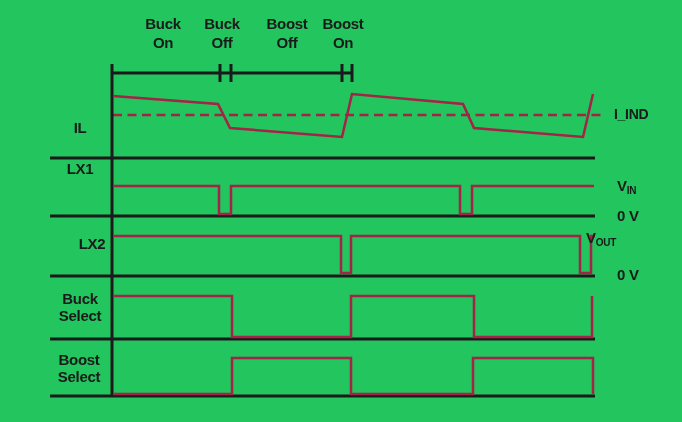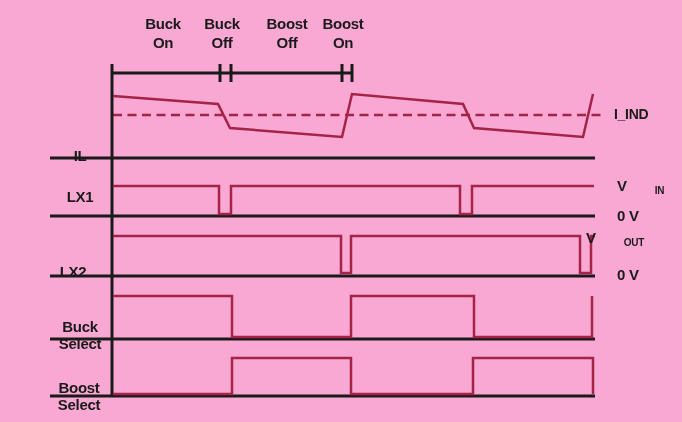--- a/index.html
+++ b/index.html
@@ -1,46 +1,46 @@
 <!DOCTYPE html>
 <html><head>
 <meta charset="utf-8">
 <style>
   html,body{margin:0;padding:0;background:#ffffff;}
   .canvas{
     position:relative;
     width:682px;height:422px;
-    background:#f9a8d4;
+    background:#22c55e;
     font-family:"Liberation Sans", sans-serif;
     color:#1a1a1a;
     overflow:hidden;
   }
   svg{position:absolute;left:0;top:0;}
   .phase-label{
     position:absolute;top:14px;
     transform:translateX(-50%);
     display:flex;flex-direction:column;align-items:center;
     font-weight:700;font-size:15px;line-height:19px;
     letter-spacing:-0.3px;white-space:nowrap;
   }
   .sig-label{
     position:absolute;
     transform:translate(-50%,-50%);
     display:flex;flex-direction:column;align-items:center;
     font-weight:700;font-size:15px;line-height:17px;
-    letter-spacing:-0.3px;white-space:nowrap;text-align:center;margin-top:28px;
+    letter-spacing:-0.3px;white-space:nowrap;text-align:center;
   }
   .right-label{
     position:absolute;
     transform:translateY(-50%);
     font-weight:700;font-size:15px;
     letter-spacing:-0.3px;white-space:nowrap;padding-left:6px;
   }
   .right-label .sub{
-    font-size:10px;position:relative;top:3px;letter-spacing:-0.2px;margin-left:28px;
+    font-size:10px;position:relative;top:3px;letter-spacing:-0.2px;
   }
   .iind-label{font-size:14px;}
 </style>
 </head>
 <body>
 
 <div class="canvas">
 
   <svg id="wave-svg" width="682" height="422" viewBox="0 0 682 422">
       <line x1="113" y1="115" x2="604" y2="115" stroke="#A52346" stroke-width="2.5" stroke-dasharray="9 5.5"></line>
@@ -78,21 +78,21 @@
     <span>Boost</span>
     <span>On</span>
   </div>
 
   <div class="sig-label" style="left:80px;top:127px">
     <span>IL</span>
   </div>
   <div class="sig-label" style="left:80px;top:168px">
     <span>LX1</span>
   </div>
-  <div class="sig-label" style="left:73px;top:243px">
+  <div class="sig-label" style="left:92px;top:243px">
     <span>LX2</span>
   </div>
   <div class="sig-label" style="left:80px;top:307px">
     <span>Buck</span>
     <span>Select</span>
   </div>
   <div class="sig-label" style="left:79px;top:368px">
     <span>Boost</span>
     <span>Select</span>
   </div>

